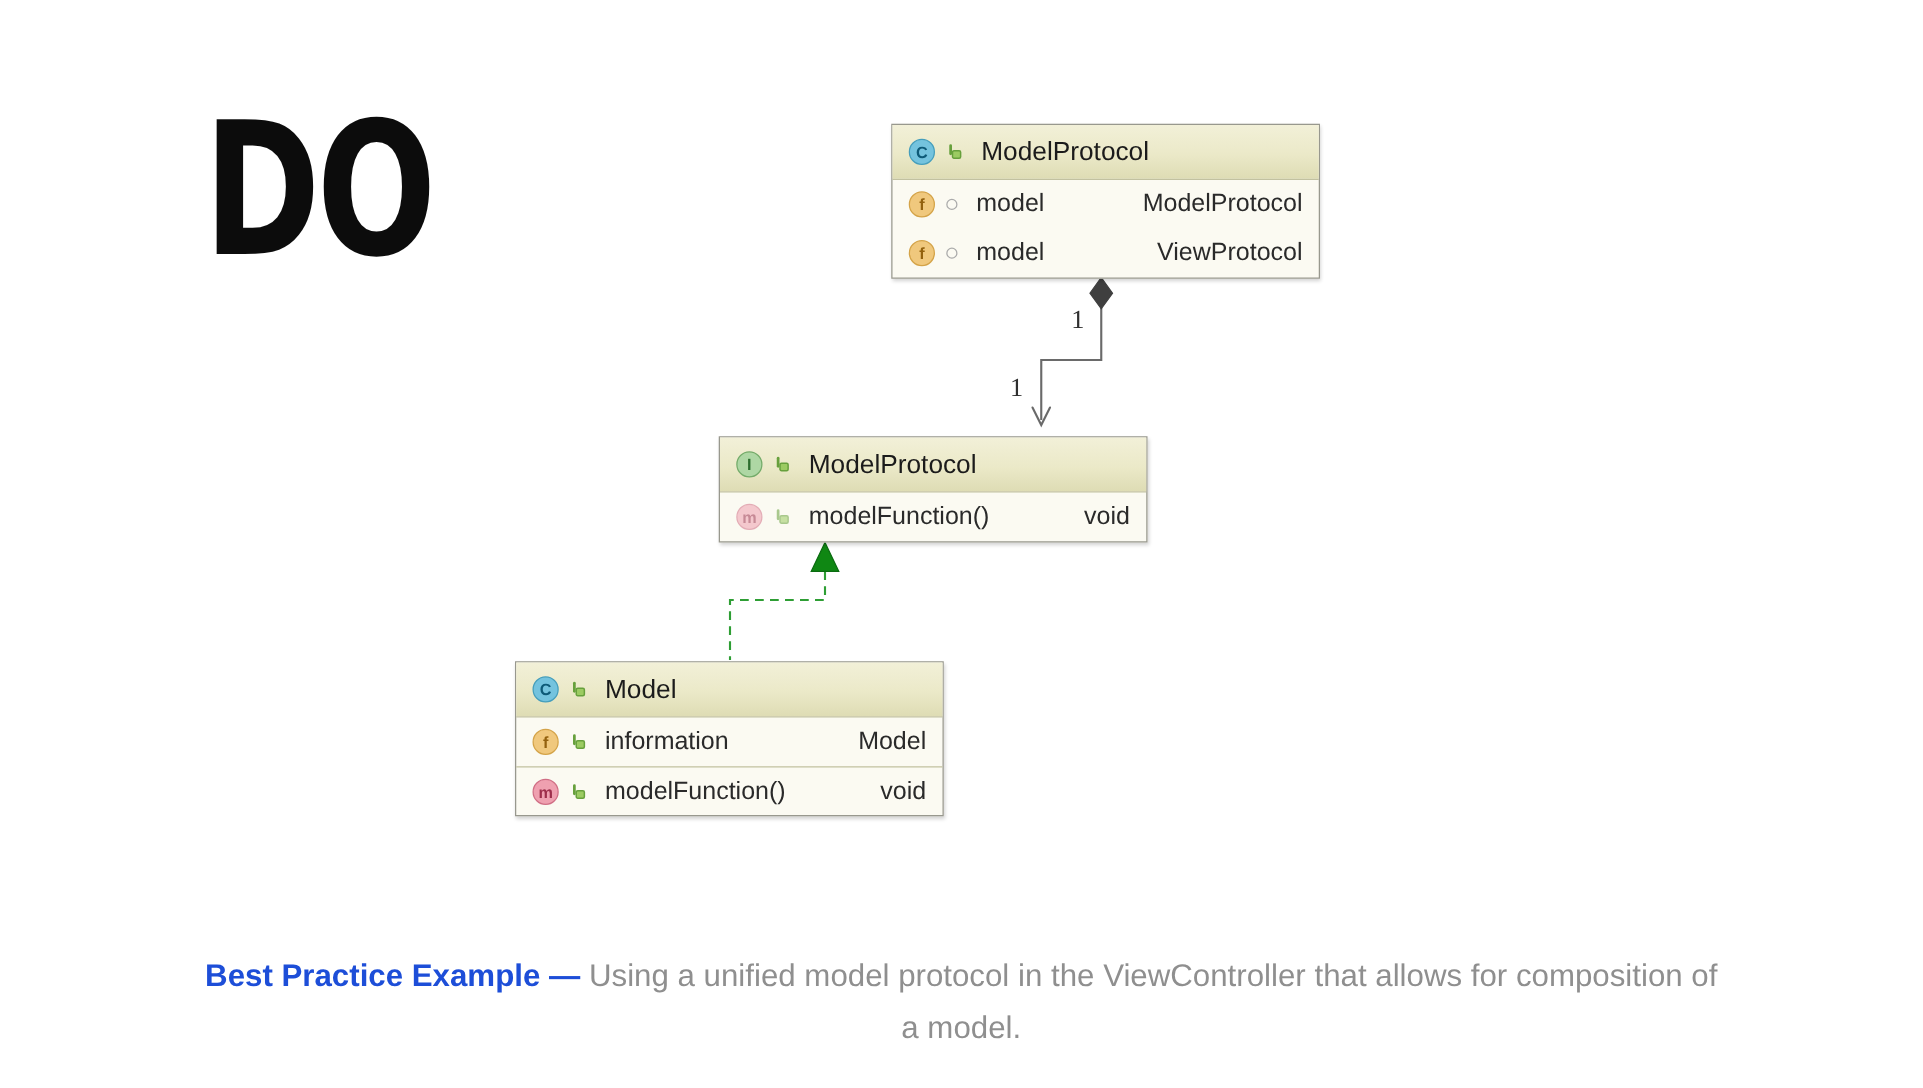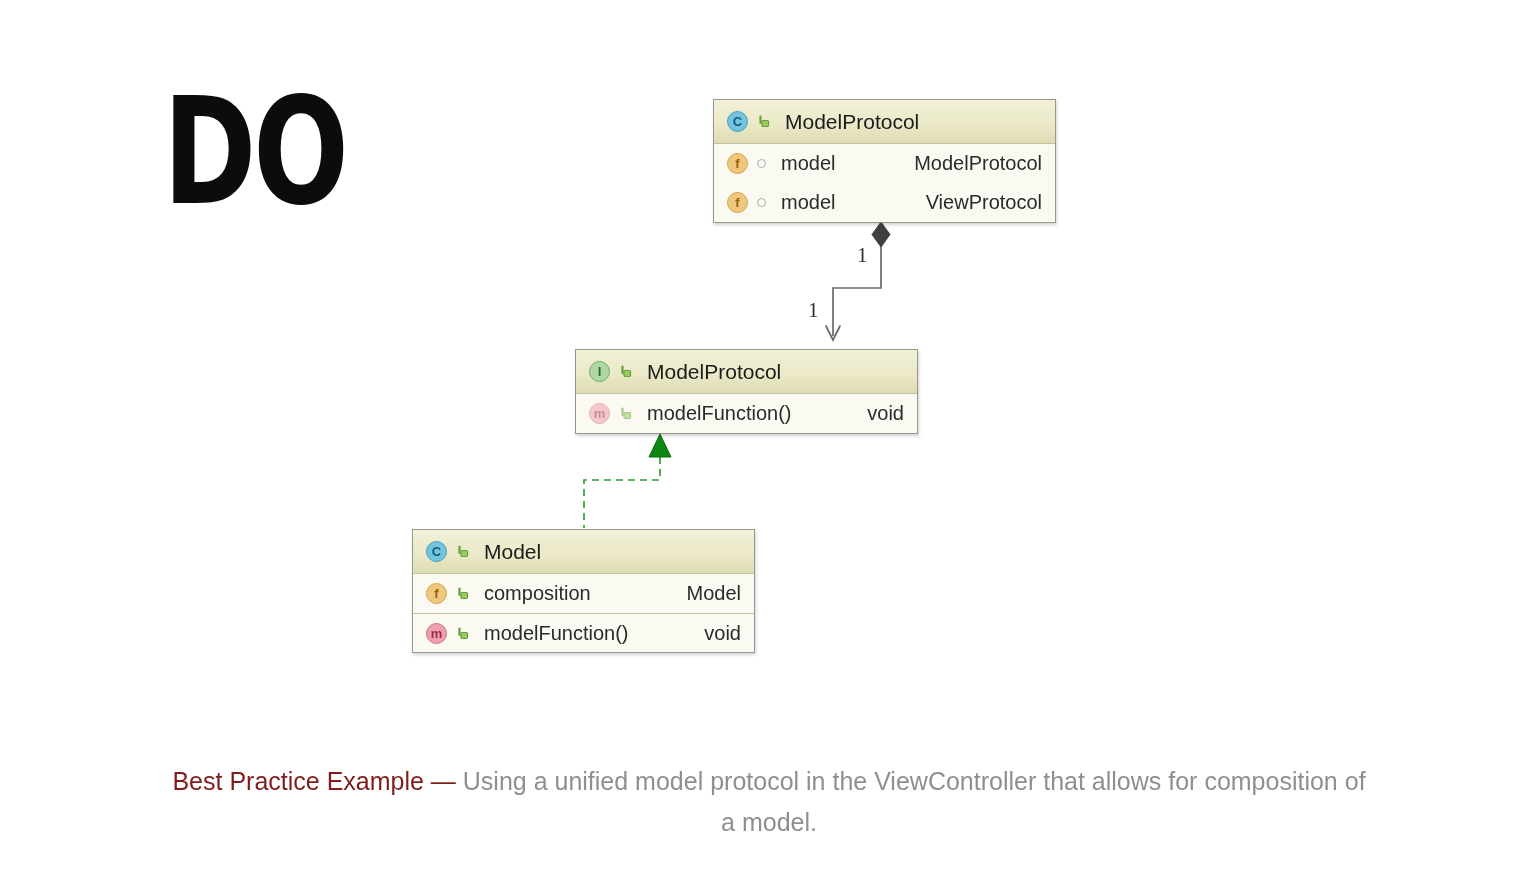--- a/index.html
+++ b/index.html
@@ -66,21 +66,21 @@
   .ring{
     width:7px;height:7px;min-width:7px;border-radius:50%;
     border:1.5px solid #aaaaaa;background:transparent;box-sizing:content-box;
   }
 
   
   .caption{
     position:absolute;left:0;top:761px;width:100%;margin:0;
     text-align:center;font-size:25px;line-height:40.5px;color:#8f8f8f;
   }
-  .caption b{color:#7f1d1d;font-weight:normal;}
+  .caption b{color:#1d4ed8;font-weight:bold;}
 </style>
 </head>
 <body>
 
 <div class="canvas">
 
   <div class="do-heading">DO</div>
 
   <svg class="connectors" width="1538" height="870" viewBox="0 0 1538 870">
     <g>
@@ -148,21 +148,21 @@
           <rect x="5" y="5.5" width="6.5" height="6" rx="1.2" fill="#9ccb62" stroke="#67a03c" stroke-width="1.2"></rect>
         </svg>
       <span class="box-title">Model</span>
     </div>
     <div class="box-row">
       <span class="badge badge-field">f</span>
       <svg class="key-icon" viewBox="0 0 13 13">
           <path d="M3.5 1.5 v6.5" stroke="#67a03c" stroke-width="2.2" fill="none" stroke-linecap="round"></path>
           <rect x="5" y="5.5" width="6.5" height="6" rx="1.2" fill="#9ccb62" stroke="#67a03c" stroke-width="1.2"></rect>
         </svg>
-      <span class="member-name">composition</span>
+      <span class="member-name">information</span>
       <span class="member-type">Model</span>
     </div>
     <div class="box-row sep-top">
       <span class="badge badge-method">m</span>
       <svg class="key-icon" viewBox="0 0 13 13">
           <path d="M3.5 1.5 v6.5" stroke="#67a03c" stroke-width="2.2" fill="none" stroke-linecap="round"></path>
           <rect x="5" y="5.5" width="6.5" height="6" rx="1.2" fill="#9ccb62" stroke="#67a03c" stroke-width="1.2"></rect>
         </svg>
       <span class="member-name">modelFunction()</span>
       <span class="member-type">void</span>

